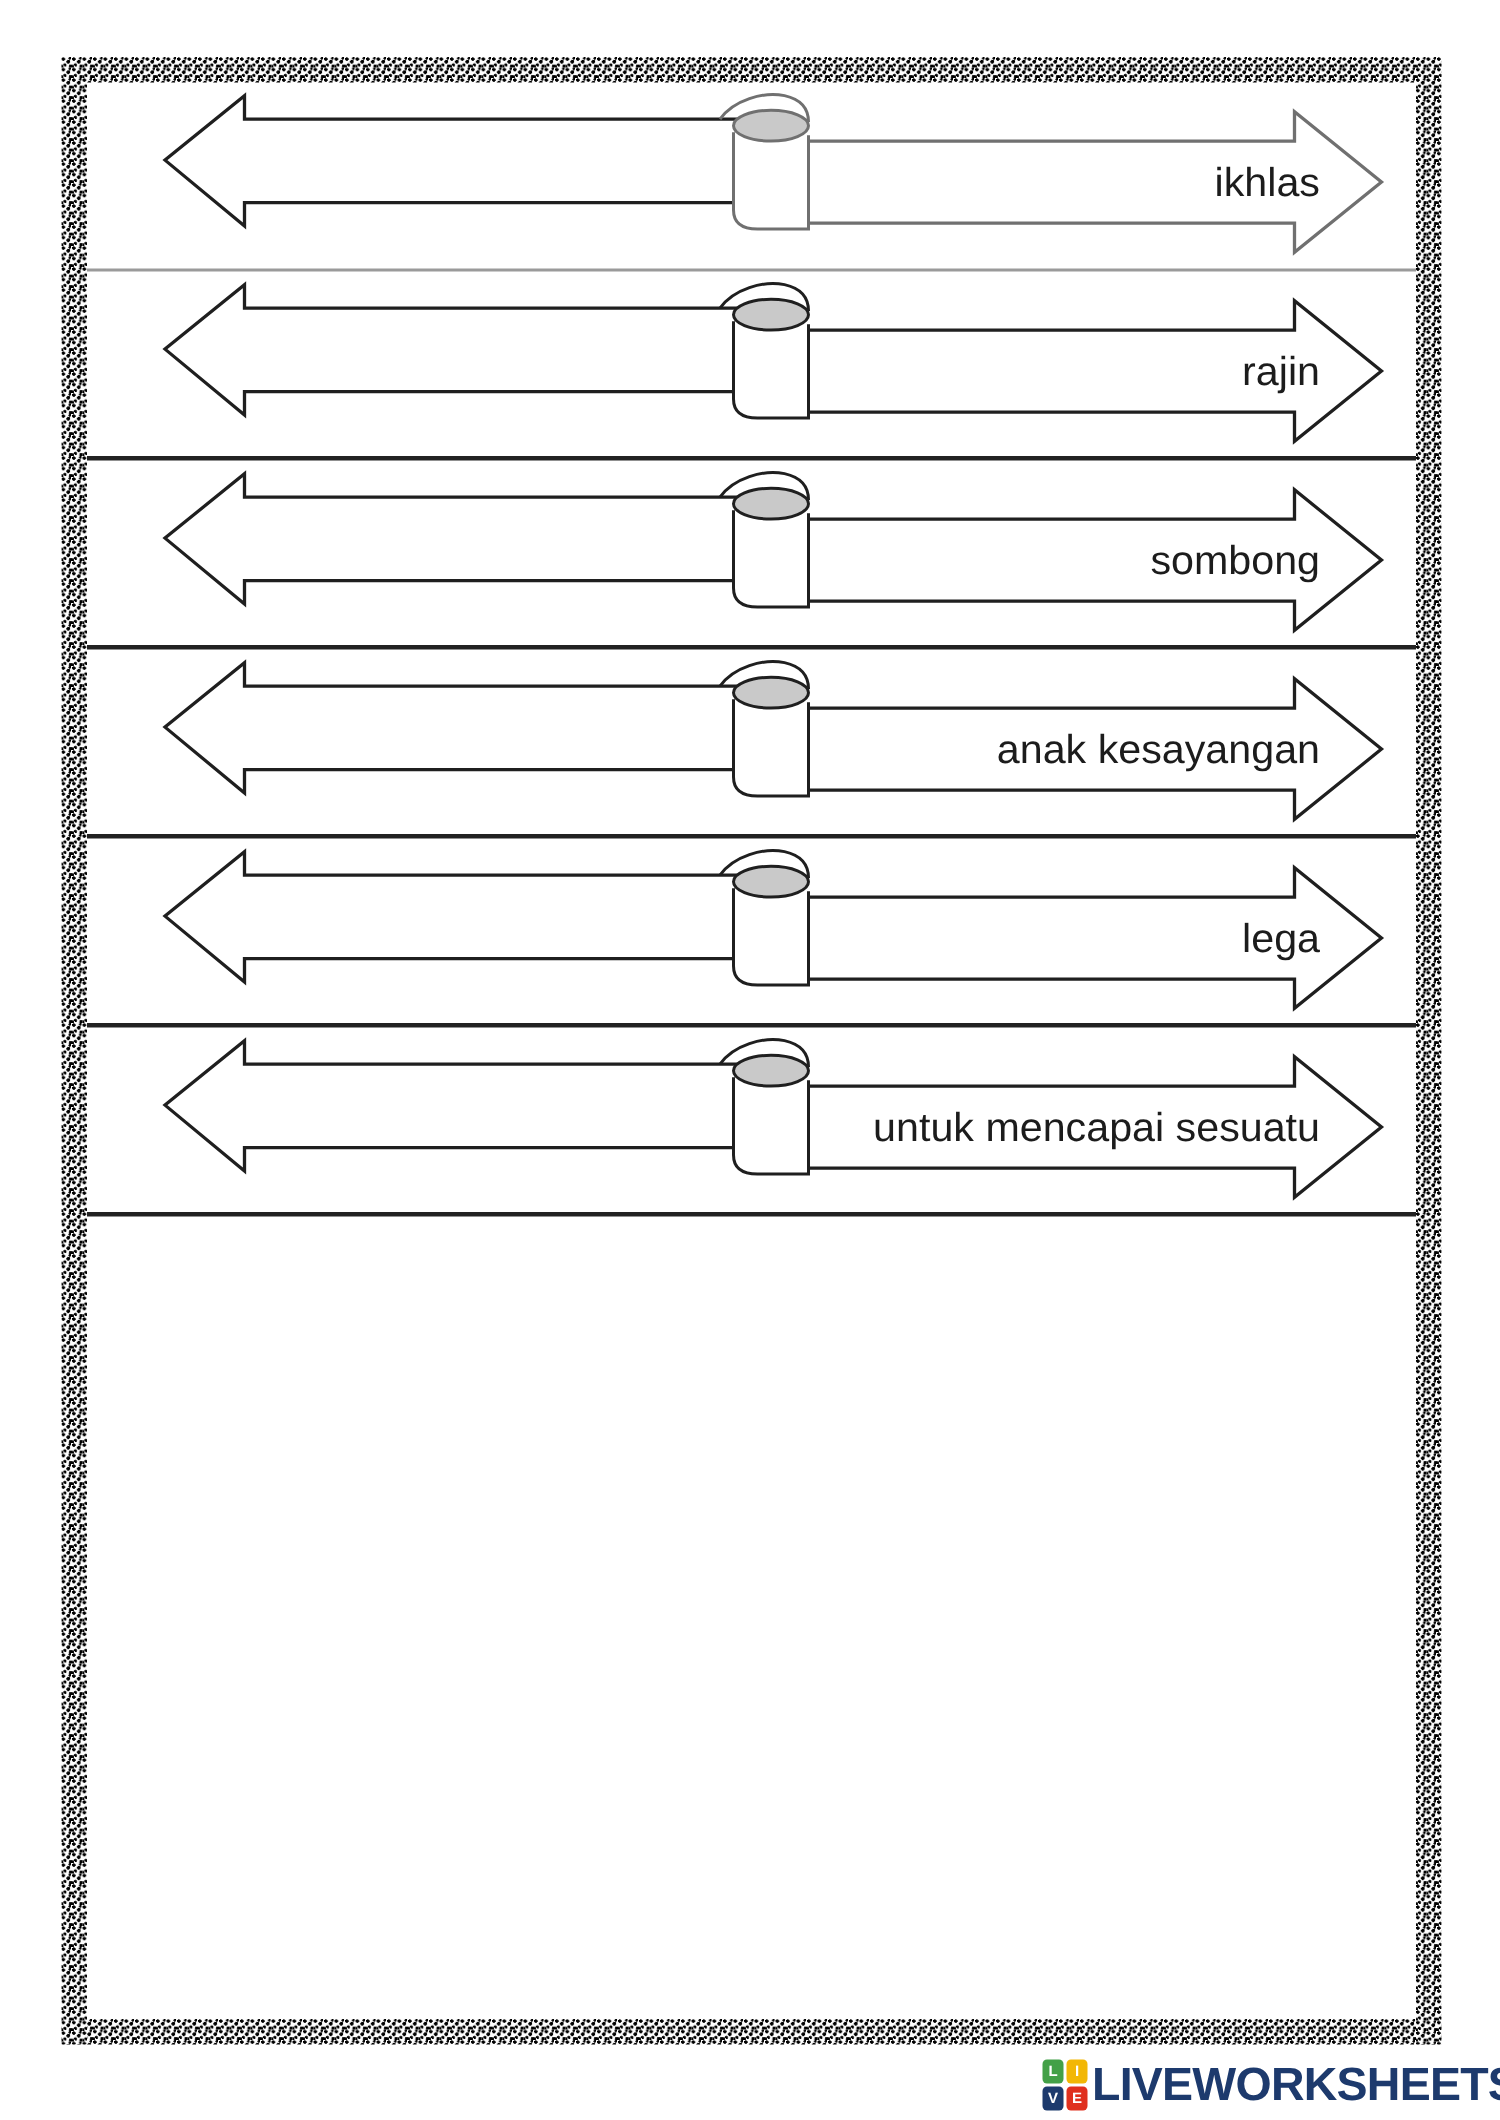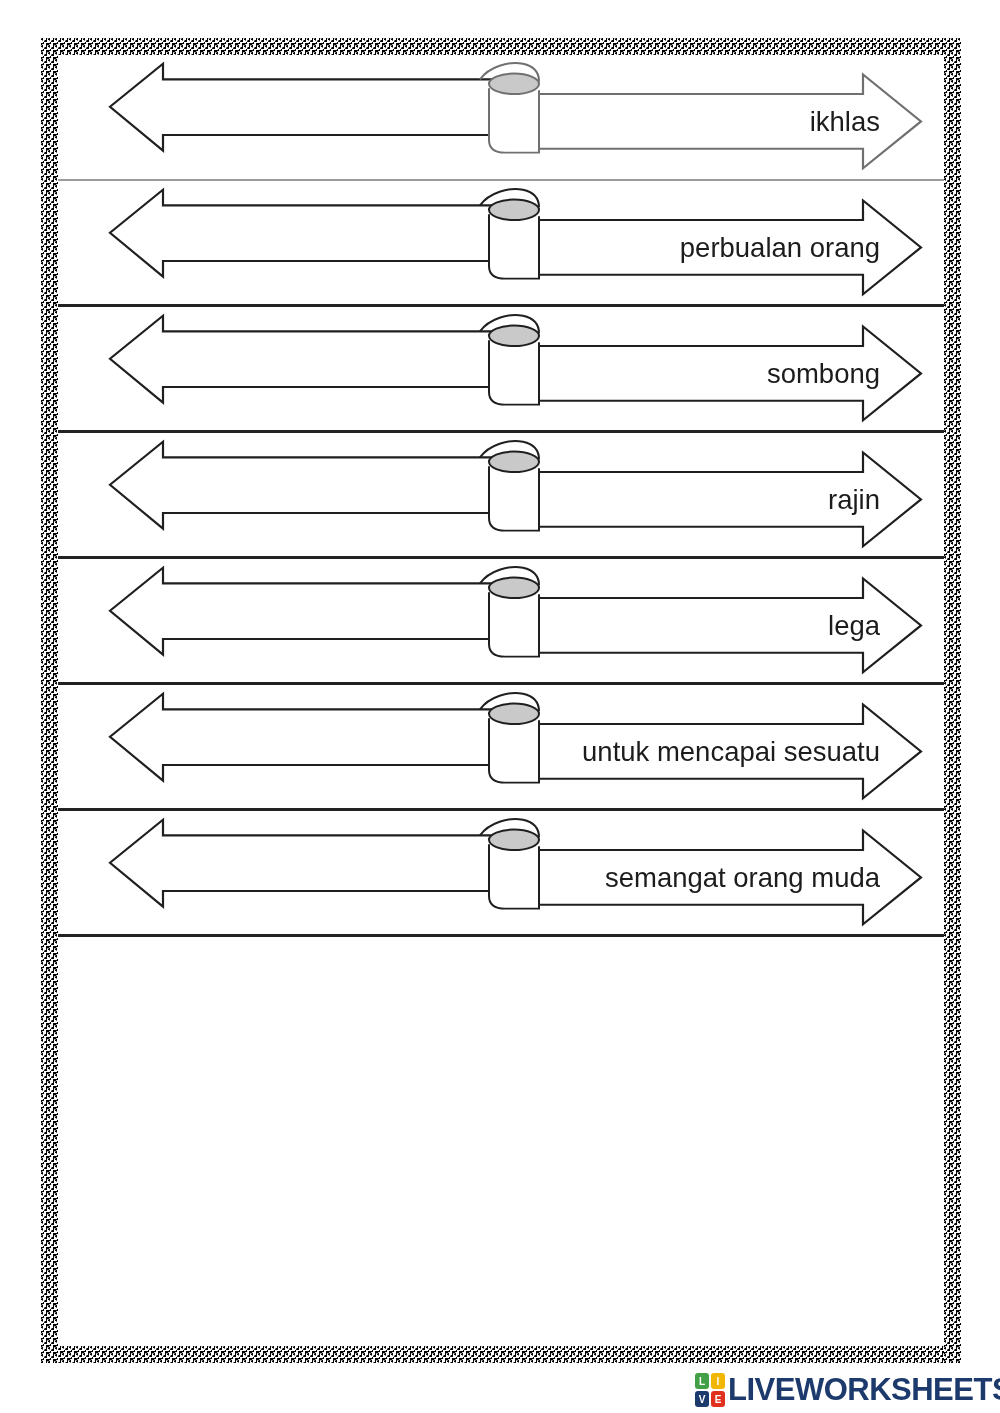--- a/index.html
+++ b/index.html
@@ -68,21 +68,21 @@
     </svg>
   </div>
       <div class="row">
     <svg class="row-svg" viewBox="0 0 860 126" preserveAspectRatio="none">
       <polygon class="la" points="42,53 95,9 95,25 424,25 424,82 95,82 95,98"></polygon>
       <polygon class="ra" points="440,40 795,40 795,20 853,68 795,116 795,96 440,96"></polygon>
       <path class="curl-face-fill" d="M421,34 L471,34 L471,100 L437,100 Q421,100 421,87 Z"></path>
       <path class="curl-face-stroke" d="M421,34 L421,87 Q421,100 437,100 L471,100 L471,36"></path>
       <ellipse class="curl-top" cx="446" cy="29.5" rx="25" ry="10.5"></ellipse>
       <path class="curl-arc" d="M412,25 C421,12 441,6 455,9 C466,11.5 471,18 471,27"></path>
-      <text class="row-label" x="812" y="77.5" text-anchor="end">perbualan orang</text>
+      <text class="row-label" x="812" y="77.5" text-anchor="end">rajin</text>
     </svg>
   </div>
       <div class="row">
     <svg class="row-svg" viewBox="0 0 860 126" preserveAspectRatio="none">
       <polygon class="la" points="42,53 95,9 95,25 424,25 424,82 95,82 95,98"></polygon>
       <polygon class="ra" points="440,40 795,40 795,20 853,68 795,116 795,96 440,96"></polygon>
       <path class="curl-face-fill" d="M421,34 L471,34 L471,100 L437,100 Q421,100 421,87 Z"></path>
       <path class="curl-face-stroke" d="M421,34 L421,87 Q421,100 437,100 L471,100 L471,36"></path>
       <ellipse class="curl-top" cx="446" cy="29.5" rx="25" ry="10.5"></ellipse>
       <path class="curl-arc" d="M412,25 C421,12 441,6 455,9 C466,11.5 471,18 471,27"></path>
@@ -90,21 +90,21 @@
     </svg>
   </div>
       <div class="row">
     <svg class="row-svg" viewBox="0 0 860 126" preserveAspectRatio="none">
       <polygon class="la" points="42,53 95,9 95,25 424,25 424,82 95,82 95,98"></polygon>
       <polygon class="ra" points="440,40 795,40 795,20 853,68 795,116 795,96 440,96"></polygon>
       <path class="curl-face-fill" d="M421,34 L471,34 L471,100 L437,100 Q421,100 421,87 Z"></path>
       <path class="curl-face-stroke" d="M421,34 L421,87 Q421,100 437,100 L471,100 L471,36"></path>
       <ellipse class="curl-top" cx="446" cy="29.5" rx="25" ry="10.5"></ellipse>
       <path class="curl-arc" d="M412,25 C421,12 441,6 455,9 C466,11.5 471,18 471,27"></path>
-      <text class="row-label" x="812" y="77.5" text-anchor="end">rajin</text>
+      <text class="row-label" x="812" y="77.5" text-anchor="end">anak kesayangan</text>
     </svg>
   </div>
       <div class="row">
     <svg class="row-svg" viewBox="0 0 860 126" preserveAspectRatio="none">
       <polygon class="la" points="42,53 95,9 95,25 424,25 424,82 95,82 95,98"></polygon>
       <polygon class="ra" points="440,40 795,40 795,20 853,68 795,116 795,96 440,96"></polygon>
       <path class="curl-face-fill" d="M421,34 L471,34 L471,100 L437,100 Q421,100 421,87 Z"></path>
       <path class="curl-face-stroke" d="M421,34 L421,87 Q421,100 437,100 L471,100 L471,36"></path>
       <ellipse class="curl-top" cx="446" cy="29.5" rx="25" ry="10.5"></ellipse>
       <path class="curl-arc" d="M412,25 C421,12 441,6 455,9 C466,11.5 471,18 471,27"></path>
@@ -115,31 +115,20 @@
     <svg class="row-svg" viewBox="0 0 860 126" preserveAspectRatio="none">
       <polygon class="la" points="42,53 95,9 95,25 424,25 424,82 95,82 95,98"></polygon>
       <polygon class="ra" points="440,40 795,40 795,20 853,68 795,116 795,96 440,96"></polygon>
       <path class="curl-face-fill" d="M421,34 L471,34 L471,100 L437,100 Q421,100 421,87 Z"></path>
       <path class="curl-face-stroke" d="M421,34 L421,87 Q421,100 437,100 L471,100 L471,36"></path>
       <ellipse class="curl-top" cx="446" cy="29.5" rx="25" ry="10.5"></ellipse>
       <path class="curl-arc" d="M412,25 C421,12 441,6 455,9 C466,11.5 471,18 471,27"></path>
       <text class="row-label" x="812" y="77.5" text-anchor="end">untuk mencapai sesuatu</text>
     </svg>
   </div>
-      <div class="row">
-    <svg class="row-svg" viewBox="0 0 860 126" preserveAspectRatio="none">
-      <polygon class="la" points="42,53 95,9 95,25 424,25 424,82 95,82 95,98"></polygon>
-      <polygon class="ra" points="440,40 795,40 795,20 853,68 795,116 795,96 440,96"></polygon>
-      <path class="curl-face-fill" d="M421,34 L471,34 L471,100 L437,100 Q421,100 421,87 Z"></path>
-      <path class="curl-face-stroke" d="M421,34 L421,87 Q421,100 437,100 L471,100 L471,36"></path>
-      <ellipse class="curl-top" cx="446" cy="29.5" rx="25" ry="10.5"></ellipse>
-      <path class="curl-arc" d="M412,25 C421,12 441,6 455,9 C466,11.5 471,18 471,27"></path>
-      <text class="row-label" x="812" y="77.5" text-anchor="end">semangat orang muda</text>
-    </svg>
-  </div>
     </div>
 
   <div class="footer">
     <div class="logo-grid" id="logo-grid">
         <div class="sq" style="background: rgb(67, 160, 71);">L</div>
         <div class="sq" style="background: rgb(242, 183, 5);">I</div>
         <div class="sq" style="background: rgb(29, 58, 109);">V</div>
         <div class="sq" style="background: rgb(224, 48, 30);">E</div>
       </div>
     <div class="brand" style="color: rgb(29, 58, 109);">LIVEWORKSHEETS</div>

